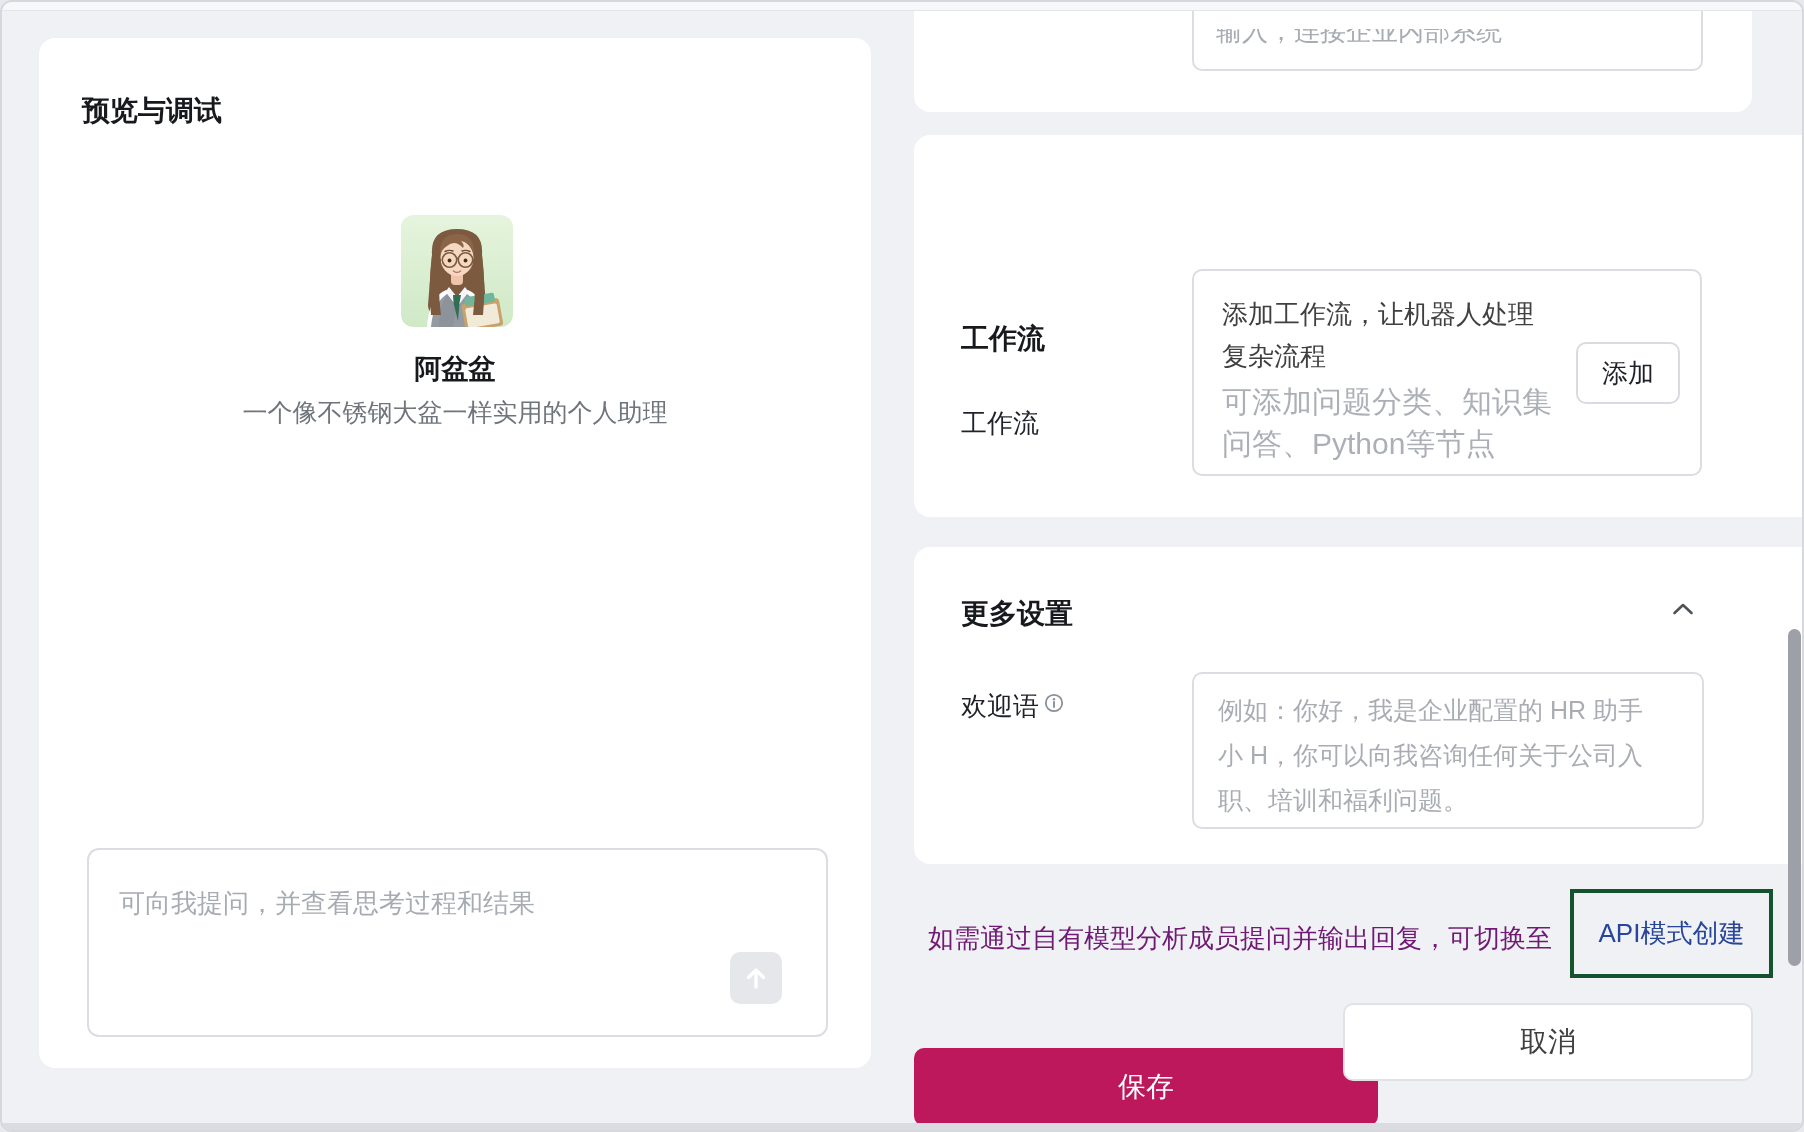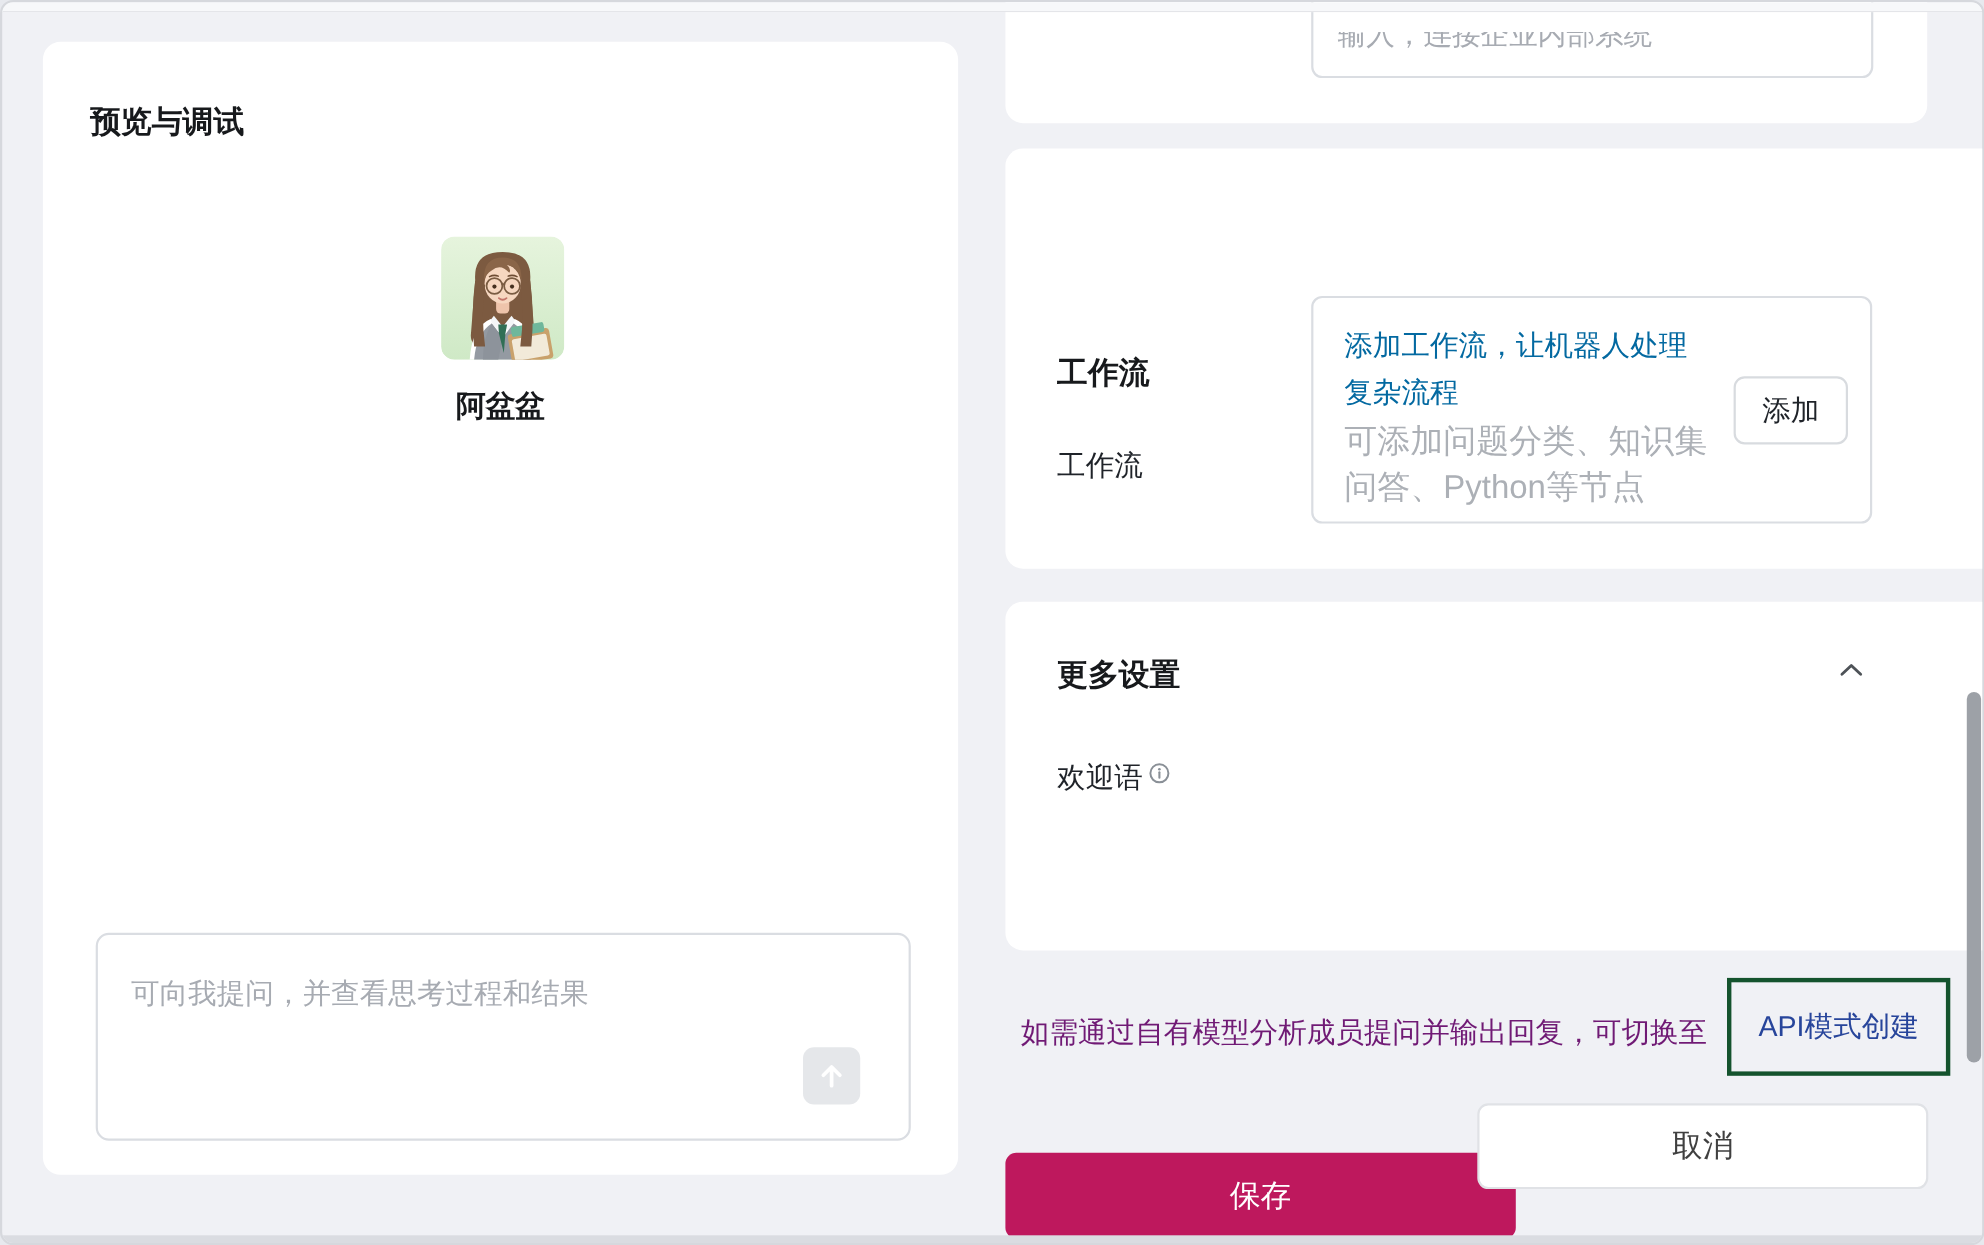--- a/index.html
+++ b/index.html
@@ -83,20 +83,21 @@
             <rect x="65" y="91" width="32" height="20" rx="2" fill="#f2ead9"></rect>
           </g>
 
           <path d="M31 40 Q27 70 30 100 L40 100 Q36 70 40 44 Z" fill="#7c5a40"></path>
           <path d="M81 40 Q85 70 82 100 L72 100 Q76 70 72 44 Z" fill="#7c5a40"></path>
         </g>
       </svg>
     </div>
 
     <div class="abs b" style="left:0;top:313px;width:100%;text-align:center;font-size:27px;">阿盆盆</div>
+    <div class="abs" style="left:0;top:358px;width:100%;text-align:center;font-size:25px;color:#70757c;">一个像不锈钢大盆一样实用的个人助理</div>
 
     <div class="inputbox" style="left:48px;top:810px;width:741px;height:189px;border-radius:12px;">
       <div class="abs gray" style="left:30px;top:36px;font-size:26px;white-space:nowrap;">可向我提问，并查看思考过程和结果</div>
       <div class="abs" style="left:641px;top:102px;width:52px;height:52px;border-radius:10px;background:#e5e7ea;display:flex;align-items:center;justify-content:center;cursor:pointer;">
         <svg width="26" height="26" viewBox="0 0 26 26">
           <path d="M13 22 V6 M5.5 12.5 L13 5 L20.5 12.5" fill="none" stroke="#ffffff" stroke-width="3.4" stroke-linecap="round" stroke-linejoin="round"></path>
         </svg>
       </div>
     </div>
   </div>
@@ -112,21 +113,21 @@
   <div class="card" style="left:912px;top:133px;width:924px;height:382px;">
     <div class="section-title" style="top:185px;">工作流</div>
     <div class="chev" style="top:190px;">
       <svg width="22" height="14" viewBox="0 0 22 14">
         <path d="M2.5 11 L11 3 L19.5 11" fill="none" stroke="#4e5358" stroke-width="2.6" stroke-linecap="round" stroke-linejoin="round"></path>
       </svg>
     </div>
     <div class="field-label" style="top:151px;margin-top:120px;">工作流</div>
 
     <div class="inputbox" style="left:278px;top:134px;width:510px;height:207px;">
-      <div class="abs" style="left:28px;top:22px;width:330px;font-size:26px;line-height:42px;color:#0369a1;">添加工作流，让机器人处理复杂流程</div>
+      <div class="abs" style="left:28px;top:22px;width:330px;font-size:26px;line-height:42px;color:#404040;">添加工作流，让机器人处理复杂流程</div>
       <div class="abs" style="left:28px;top:110px;width:330px;font-size:30px;line-height:42px;color:#acb0b6;">可添加问题分类、知识集问答、Python等节点</div>
       <div class="btn" style="left:382px;top:71px;width:104px;height:62px;background:#fff;border:2px solid #d8dbdf;font-size:26px;color:#1f2329;">添加</div>
     </div>
   </div>
 
   <div class="card" style="left:912px;top:545px;width:1006px;height:317px;">
 
     <div class="section-title" style="top:48px;">更多设置</div>
     <div class="chev" style="top:55px;">
       <svg width="22" height="14" viewBox="0 0 22 14">
@@ -135,20 +136,23 @@
     </div>
     <div class="field-label" style="top:142px;">欢迎语</div>
     <div class="abs" style="left:130px;top:146px;width:20px;height:20px;cursor:pointer;">
       <svg width="20" height="20" viewBox="0 0 20 20">
         <circle cx="10" cy="10" r="8.2" fill="none" stroke="#8a9097" stroke-width="1.8"></circle>
         <circle cx="10" cy="6.3" r="1.2" fill="#8a9097"></circle>
         <path d="M10 9 V14" stroke="#8a9097" stroke-width="1.9" stroke-linecap="round"></path>
       </svg>
     </div>
 
+    <div class="inputbox" style="left:278px;top:125px;width:512px;height:157px;">
+      <div class="abs" style="left:24px;top:14px;width:446px;font-size:25px;line-height:45px;color:#a9adb3;">例如：你好，我是企业配置的 HR 助手小 H，你可以向我咨询任何关于公司入职、培训和福利问题。</div>
+    </div>
   </div>
 
   <div class="txt" style="left:926px;top:919px;font-size:26px;color:#701a75;">如需通过自有模型分析成员提问并输出回复，可切换至</div>
   <div class="abs" style="left:1568px;top:887px;width:203px;height:89px;box-sizing:border-box;border:4px solid #14532d;z-index:3;">
     <div style="width:100%;height:100%;display:flex;align-items:center;justify-content:center;font-size:26px;color:#27459b;cursor:pointer;white-space:nowrap;">API模式创建</div>
   </div>
 
   <div class="btn" style="left:912px;top:1046px;width:464px;height:78px;background:#be185d;color:#ffffff;">保存</div>
   <div class="btn" style="left:1341px;top:1001px;width:410px;height:78px;background:#ffffff;border:2px solid #e0e2e6;color:#404040;">取消</div>
 

